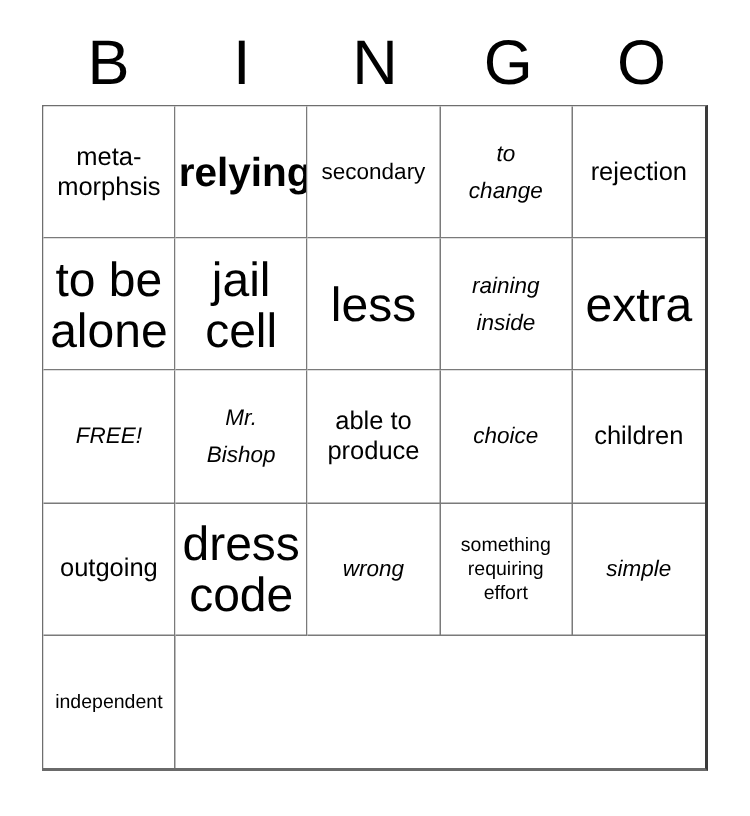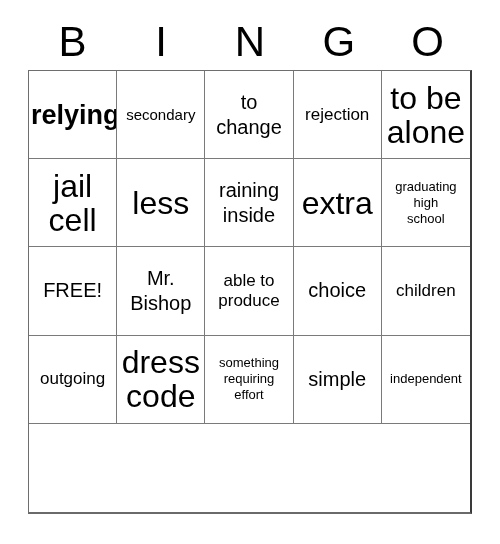--- a/index.html
+++ b/index.html
@@ -84,39 +84,43 @@
     display: block;
     width: 100%;
     white-space: pre-line;
     font-family: "Liberation Sans", sans-serif;
     color: #000000;
   }
 
   
   .fs-xl  { font-size: 32px; line-height: 34px; }
   .fs-lg  { font-size: 27px; line-height: 30px; font-weight: bold; }
-  .fs-md  { font-size: 20px; line-height: 25px; }
+  .fs-md  { font-size: 15px; line-height: 25px; font-style: italic; }
   .fs-sm  { font-size: 17px; line-height: 20px; }
   .fs-xs  { font-size: 15px; line-height: 18px; text-align: center; }
   .fs-xxs { font-size: 13px; line-height: 16px; }
 </style>
 </head>
 <body>
 
 <div class="card">
 
   <div class="header">
     <div class="header-letter">B</div>
     <div class="header-letter">I</div>
     <div class="header-letter">N</div>
     <div class="header-letter">G</div>
     <div class="header-letter">O</div>
   </div>
 
   <div class="grid" id="bingo-grid">
+      <div class="cell">
+        <span class="cell-text fs-sm">meta-
+morphsis</span>
+      </div>
       <div class="cell">
         <span class="cell-text fs-lg">relying</span>
       </div>
       <div class="cell">
         <span class="cell-text fs-xs">secondary</span>
       </div>
       <div class="cell">
         <span class="cell-text fs-md">to
 change</span>
       </div>
@@ -135,25 +139,20 @@
         <span class="cell-text fs-xl">less</span>
       </div>
       <div class="cell">
         <span class="cell-text fs-md">raining
 inside</span>
       </div>
       <div class="cell">
         <span class="cell-text fs-xl">extra</span>
       </div>
       <div class="cell">
-        <span class="cell-text fs-xxs">graduating
-high
-school</span>
-      </div>
-      <div class="cell">
         <span class="cell-text fs-md">FREE!</span>
       </div>
       <div class="cell">
         <span class="cell-text fs-md">Mr.
 Bishop</span>
       </div>
       <div class="cell">
         <span class="cell-text fs-sm">able to
 produce</span>
       </div>
@@ -164,20 +163,23 @@
         <span class="cell-text fs-sm">children</span>
       </div>
       <div class="cell">
         <span class="cell-text fs-sm">outgoing</span>
       </div>
       <div class="cell">
         <span class="cell-text fs-xl">dress
 code</span>
       </div>
       <div class="cell">
+        <span class="cell-text fs-md">wrong</span>
+      </div>
+      <div class="cell">
         <span class="cell-text fs-xxs">something
 requiring
 effort</span>
       </div>
       <div class="cell">
         <span class="cell-text fs-md">simple</span>
       </div>
       <div class="cell">
         <span class="cell-text fs-xxs">independent</span>
       </div>

